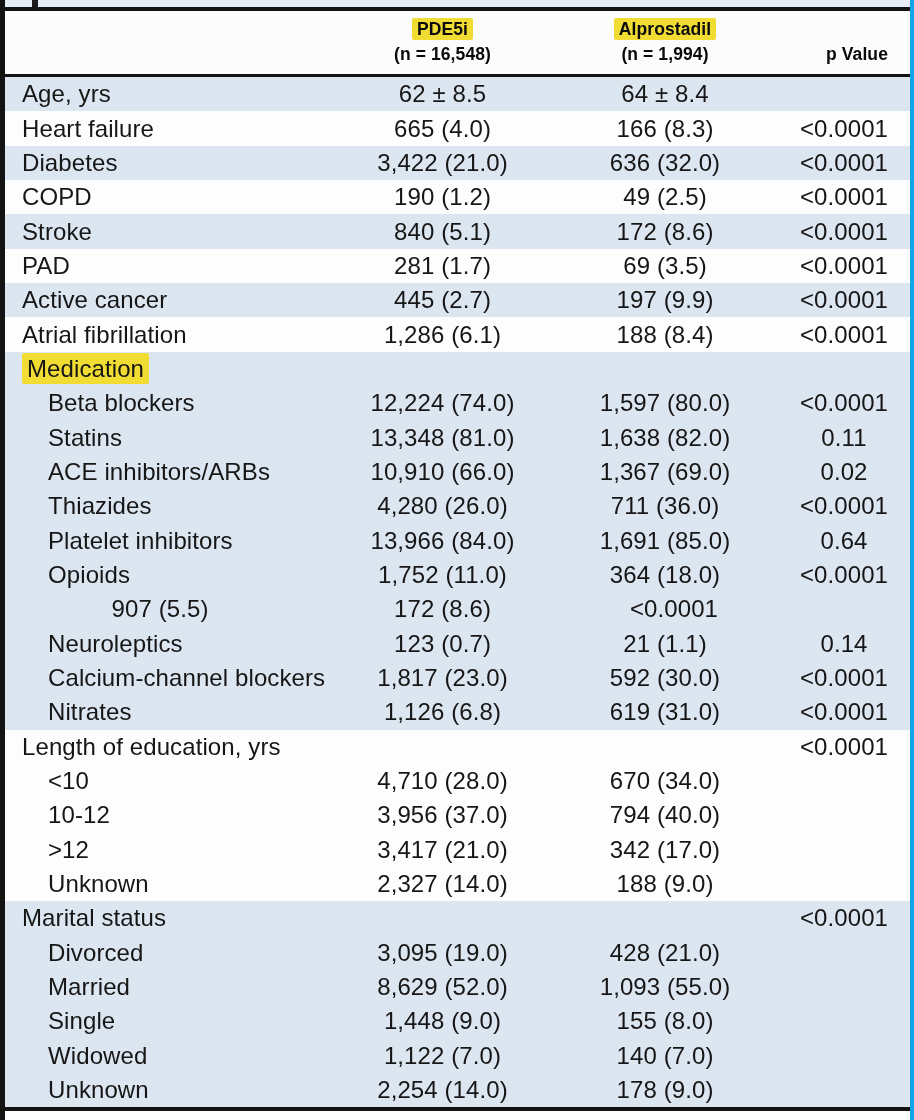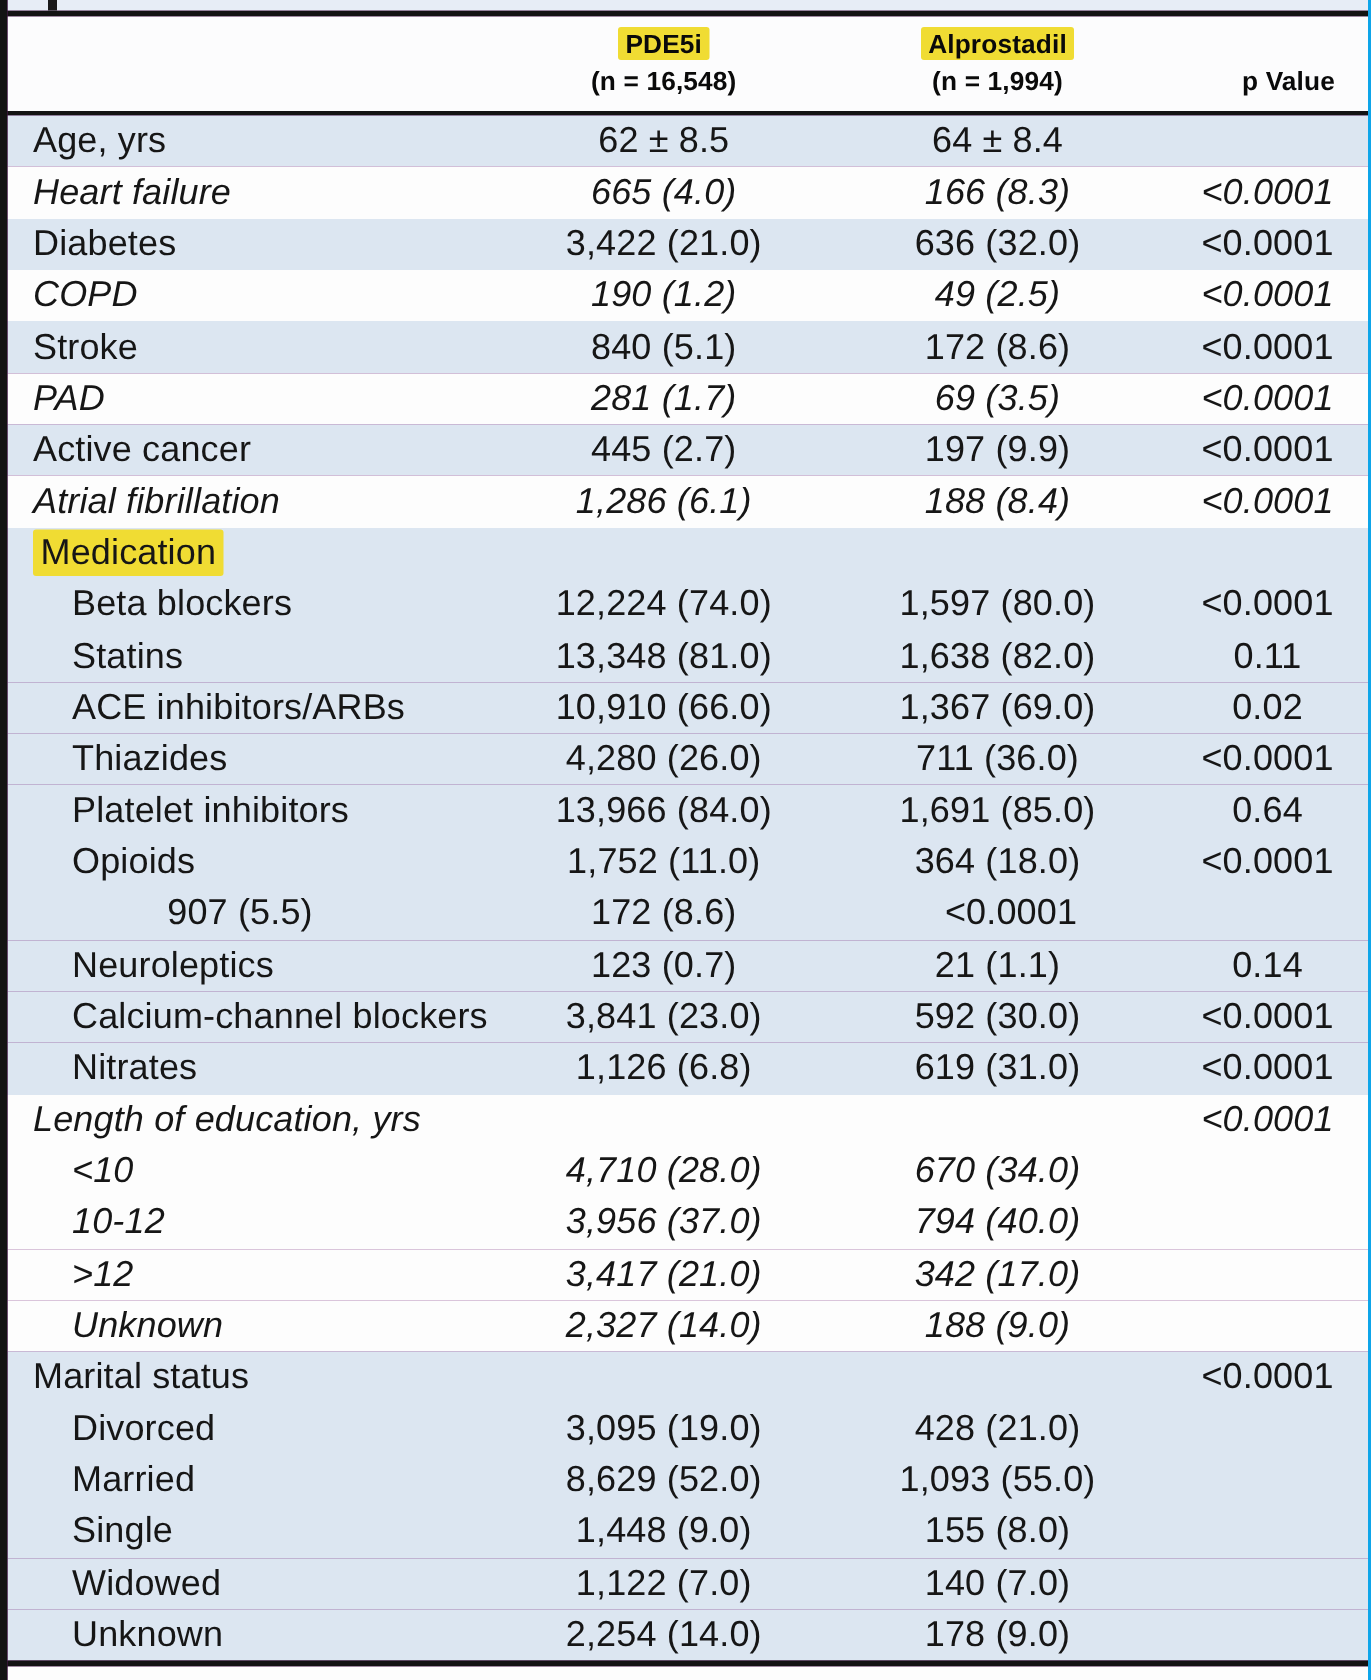--- a/index.html
+++ b/index.html
@@ -5,23 +5,23 @@
   html, body {
     margin: 0;
     padding: 0;
     background: #ffffff;
   }
   .page {
     position: relative;
     width: 914px;
     height: 1120px;
     box-sizing: border-box;
-    background: #701a75;
+    background: #4d7c0f;
     border-left: 5px solid #131313;
-    border-right: 2px solid #0ea5e9;
+    border-right: 4px solid #0ea5e9;
     font-family: "Liberation Sans", "DejaVu Sans", sans-serif;
     color: #161616;
     overflow: hidden;
   }
   .top-strip {
     position: relative;
     height: 7px;
     background: #e7edf6;
   }
   .top-tick {
@@ -67,21 +67,21 @@
   .tbody { width: 100%; }
   .trow {
     display: grid;
     grid-template-columns: 310px 255px 190px 1fr;
     height: 34.35px;
     align-items: center;
     font-size: 24px;
     letter-spacing: 0.1px;
   }
   .trow.blue  { background: #dce6f1; }
-  .trow.white { background: #fdfdfd; font-style: italic; }
+  .trow.white { background: #fdfdfd; }
   .cell.label {
     padding-left: 17px;
     white-space: nowrap;
   }
   .cell.label.indent { padding-left: 43px; }
   .cell.label .hl { padding: 2px 5px; }
   .cell.val  { text-align: center; white-space: nowrap; }
   .cell.pval {
     text-align: center;
     padding-left: 18px;
@@ -215,21 +215,21 @@
         <div class="cell pval">&lt;0.0001</div>
       </div>
       <div class="trow blue">
         <div class="cell label indent">Neuroleptics</div>
         <div class="cell val">123 (0.7)</div>
         <div class="cell val">21 (1.1)</div>
         <div class="cell pval">0.14</div>
       </div>
       <div class="trow blue">
         <div class="cell label indent">Calcium-channel blockers</div>
-        <div class="cell val">3,841 (23.0)</div>
+        <div class="cell val">1,817 (23.0)</div>
         <div class="cell val">592 (30.0)</div>
         <div class="cell pval">&lt;0.0001</div>
       </div>
       <div class="trow blue">
         <div class="cell label indent">Nitrates</div>
         <div class="cell val">1,126 (6.8)</div>
         <div class="cell val">619 (31.0)</div>
         <div class="cell pval">&lt;0.0001</div>
       </div>
       <div class="trow white">

